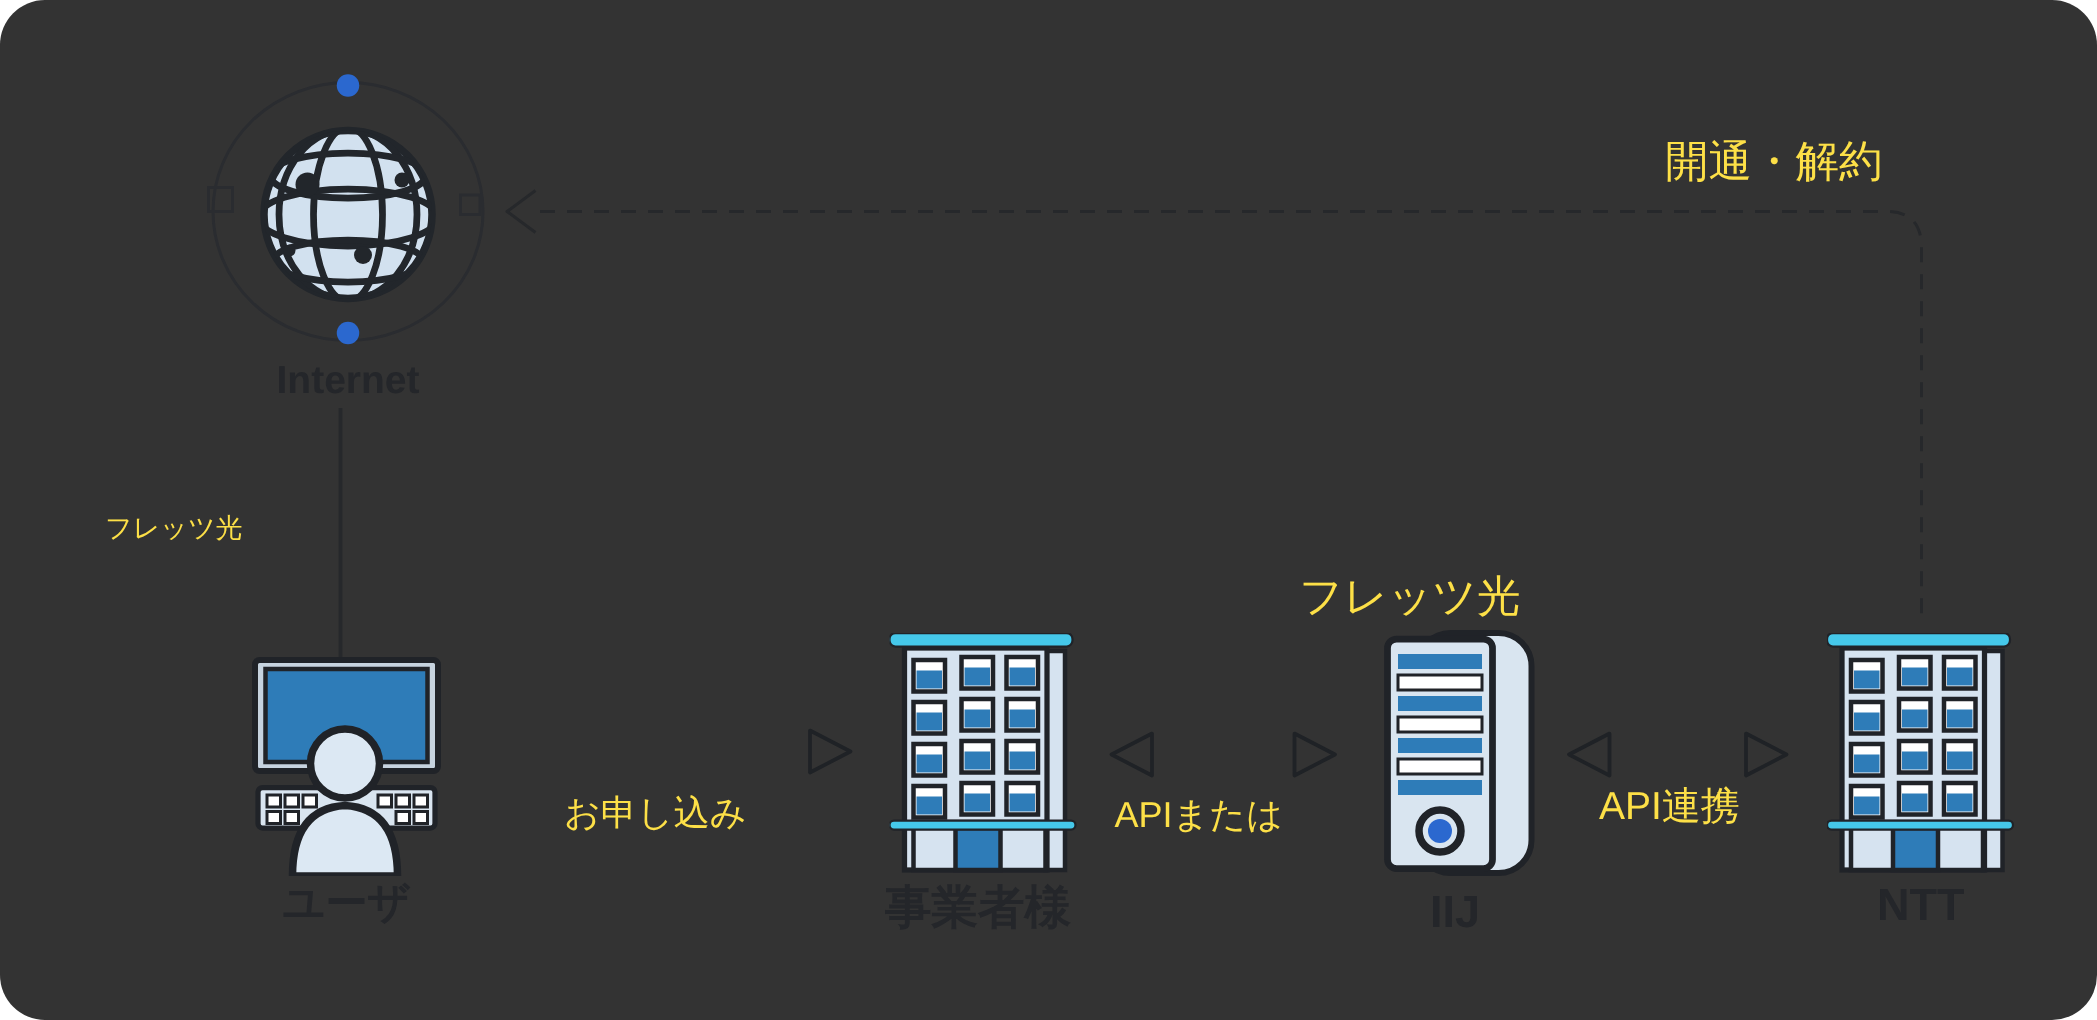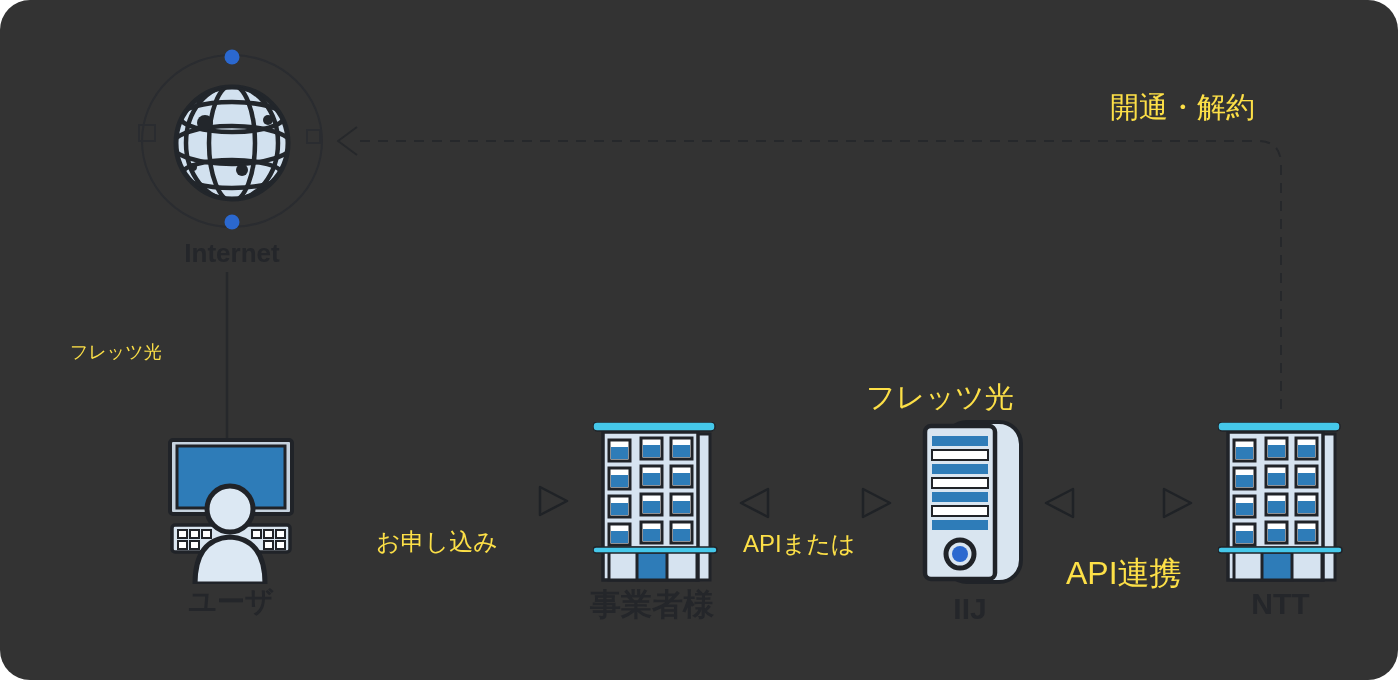--- a/index.html
+++ b/index.html
@@ -201,20 +201,20 @@
     <circle cx="45" cy="134" r="8" fill="#2b68cf"></circle>
   </svg>
   <div class="dark-label" style="left:915px;top:592px;width:110px;font-size:30px">IIJ</div>
 
   <svg class="abs" style="left:1042px;top:486px" width="34" height="34">
       <use href="#arrow-left"></use>
     </svg>
   <svg class="abs" style="left:1161px;top:486px" width="34" height="34">
       <use href="#arrow-right"></use>
     </svg>
-  <div class="blue-label" style="left:1066px;top:552px;font-size:32px">API連携</div>
+  <div class="blue-label" style="left:1066px;top:520px;font-size:26px">API連携</div>
 
   <svg class="abs" style="left:1218px;top:422px" width="125" height="160">
       <use href="#building-icon"></use>
     </svg>
   <div class="dark-label" style="left:1218px;top:587px;width:125px;font-size:30px">NTT</div>
 
 </div>
 
 </body></html>

